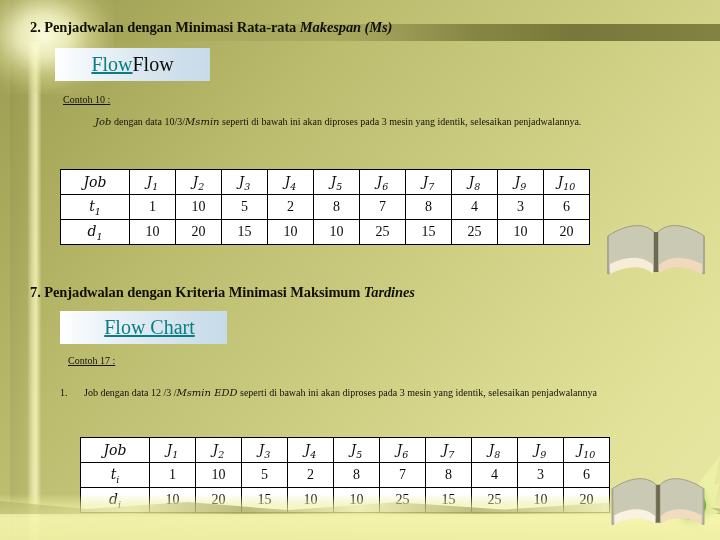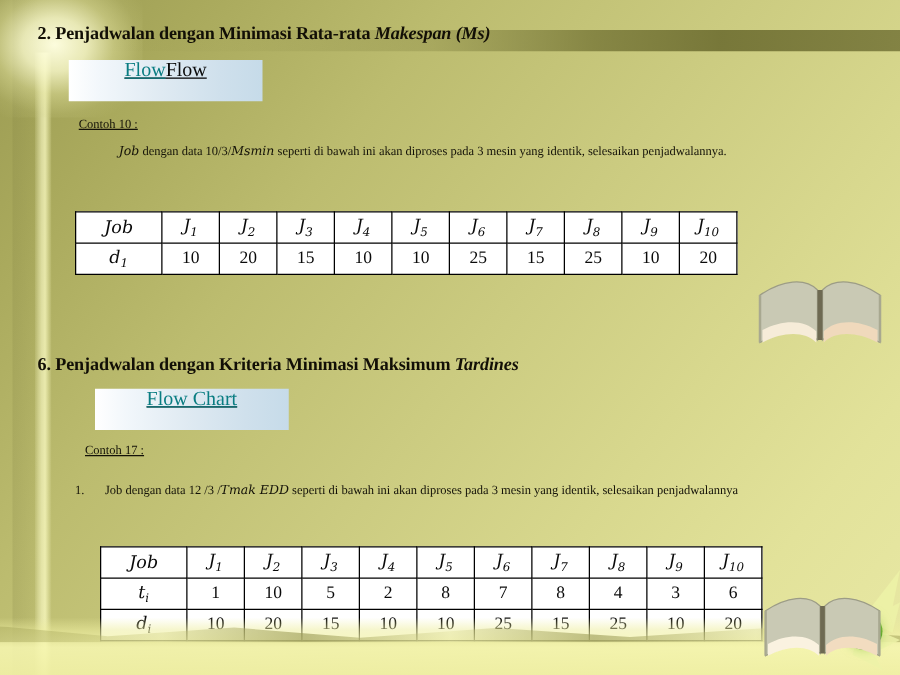--- a/index.html
+++ b/index.html
@@ -87,24 +87,23 @@
     font-size:14.5px;
     letter-spacing:-0.1px;
     white-space:nowrap;
   }
   .section-title i{font-family:"Liberation Serif",serif;font-style:italic;margin-top:43px;}
 
   
   .fc-box{
     position:absolute;
     background:linear-gradient(90deg,#ffffff 0%,#f2f7fb 16%,#dfeaf2 48%,#cfe0ec 78%,#c6dbe9 100%);
-    display:flex;align-items:flex-start;justify-content:center;
-    font-size:16px;
+    display:flex;align-items:center;justify-content:center;
+    font-size:20px;
     box-shadow:0 0 0 0 rgba(0,0,0,0);
-    text-decoration:underline;
   }
   .fc-link{color:#0a7d82;text-decoration:underline;}
   .fc-plain{color:#0c0c0c;}
 
   
   .txt{
     position:absolute;
     color:#141208;
     font-size:10px;
     line-height:19px;
@@ -190,20 +189,33 @@
           <td class="col jh">J<sub>1</sub></td>
           <td class="col jh">J<sub>2</sub></td>
           <td class="col jh">J<sub>3</sub></td>
           <td class="col jh">J<sub>4</sub></td>
           <td class="col jh">J<sub>5</sub></td>
           <td class="col jh">J<sub>6</sub></td>
           <td class="col jh">J<sub>7</sub></td>
           <td class="col jh">J<sub>8</sub></td>
           <td class="col jh">J<sub>9</sub></td>
           <td class="col jh">J<sub>10</sub></td>
+        </tr>
+      <tr>
+          <td class="lab">t<sub>1</sub></td>
+          <td class="col">1</td>
+          <td class="col">10</td>
+          <td class="col">5</td>
+          <td class="col">2</td>
+          <td class="col">8</td>
+          <td class="col">7</td>
+          <td class="col">8</td>
+          <td class="col">4</td>
+          <td class="col">3</td>
+          <td class="col">6</td>
         </tr>
       <tr>
           <td class="lab">d<sub>1</sub></td>
           <td class="col">10</td>
           <td class="col">20</td>
           <td class="col">15</td>
           <td class="col">10</td>
           <td class="col">10</td>
           <td class="col">25</td>
           <td class="col">15</td>
@@ -222,37 +234,37 @@
         <path d="M10 56 C27 47 44 48 53 57 L53 66 C44 57 27 57 10 66 Z" fill="#f6ecd8"></path>
         <path d="M102 56 C85 47 68 48 59 57 L59 66 C68 57 85 57 102 66 Z" fill="#f0d9bc"></path>
         <path d="M54 24 L54 64 L58 64 L58 24 Z" fill="#6e6a52"></path>
         <path d="M8 28 L8 66" stroke="#a8a890" stroke-width="2" fill="none"></path>
         <path d="M104 28 L104 66" stroke="#a8a890" stroke-width="2" fill="none"></path>
       </g>
     </svg>
   </div>
 
   <div class="section-title" style="left:30px;top:284px;">
-    <span>6. Penjadwalan dengan Kriteria Minimasi Maksimum </span><i>Tardines</i>
-  </div>
-
-  <div class="fc-box" style="left:76px;top:311px;width:155px;height:33px;">
+    <span>7. Penjadwalan dengan Kriteria Minimasi Maksimum </span><i>Tardines</i>
+  </div>
+
+  <div class="fc-box" style="left:60px;top:311px;width:155px;height:33px;padding-left:12px;">
     <span class="fc-link">Flow Chart</span>
   </div>
 
   <div class="txt" style="left:68px;top:351px;">
     <u>Contoh 17 :</u>
   </div>
 
   <div class="txt" style="left:60px;top:383px;">
     <span>1.</span>
   </div>
 
   <div class="txt just" style="left:84px;top:383px;width:600px;">
-    <span>Job dengan data 12 /3 /</span><i class="script">Tmak EDD</i><span> seperti di bawah ini akan diproses pada 3 mesin yang identik, selesaikan penjadwalannya</span>
+    <span>Job dengan data 12 /3 /</span><i class="script">Msmin EDD</i><span> seperti di bawah ini akan diproses pada 3 mesin yang identik, selesaikan penjadwalannya</span>
   </div>
 
   <table class="data" id="table2" style="left:80px;top:437px;">
     <tbody>
       <tr>
           <td class="lab">Job</td>
           <td class="col jh">J<sub>1</sub></td>
           <td class="col jh">J<sub>2</sub></td>
           <td class="col jh">J<sub>3</sub></td>
           <td class="col jh">J<sub>4</sub></td>

